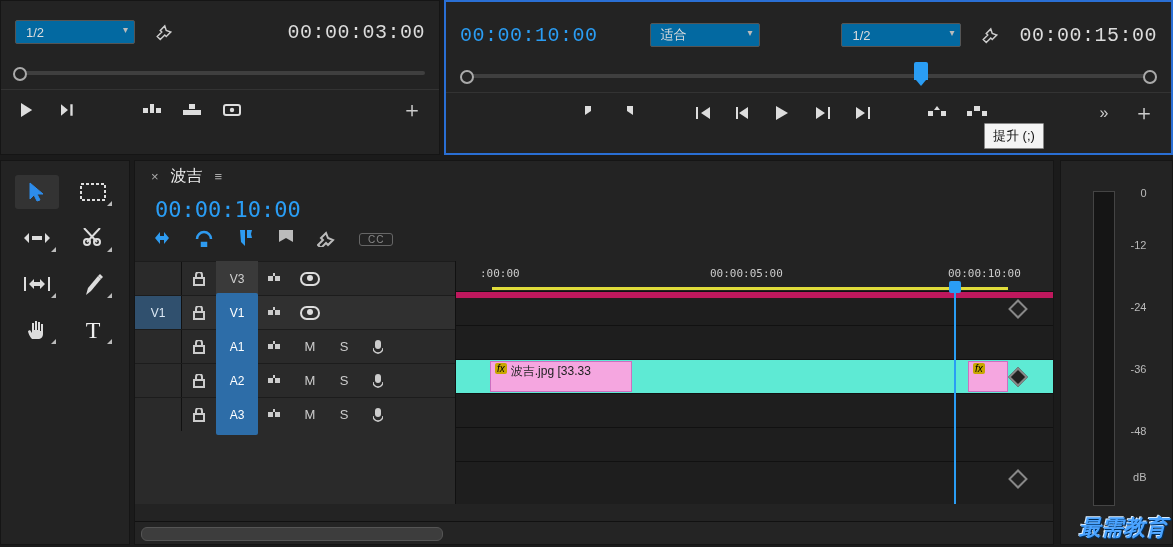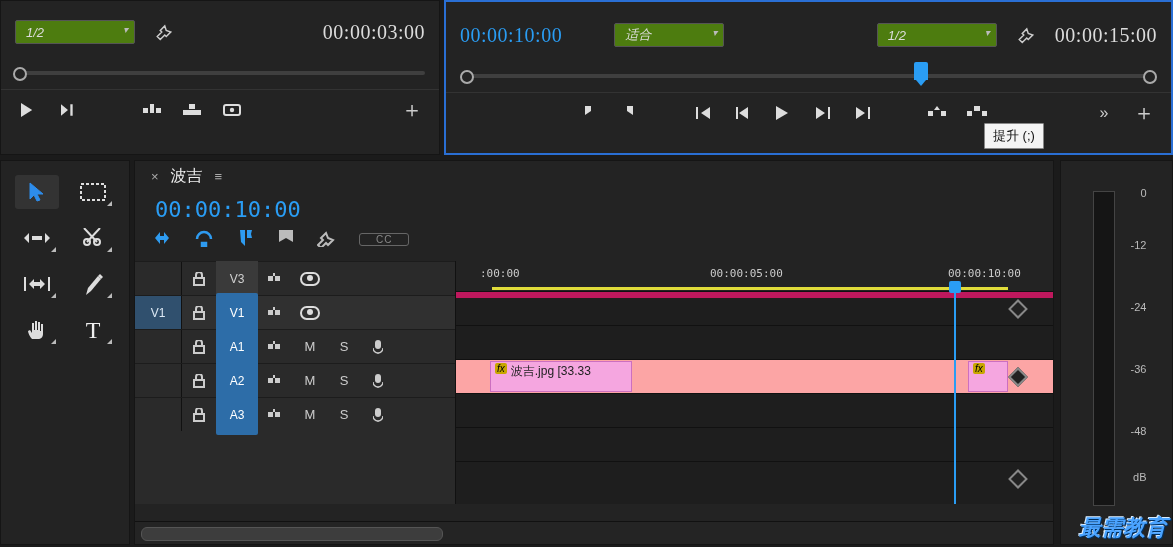--- a/index.html
+++ b/index.html
@@ -23,45 +23,44 @@
   
   #source { left: 0; top: 0; width: 440px; height: 155px; }
   
   #program { left: 444px; top: 0; width: 729px; height: 155px; border: 2px solid #2a6fd4; }
   
   #toolstrip { left: 0; top: 160px; width: 130px; height: 385px; }
   
   #timeline { left: 134px; top: 160px; width: 920px; height: 385px; }
   
   #audiometer { left: 1060px; top: 160; width: 113px; height: 385px; }
-  .tc { font-family: Liberation Serif, serif; font-size: 20px; letter-spacing: .5px; }
+  .tc { font-family: Liberation Mono, monospace; font-size: 20px; letter-spacing: .5px; }
   .tc-white { color: #dcdcdc; }
   .tc-blue  { color: #2a9df4; }
 
   .hdr-row {
     height: 42px;
     display: flex;
     align-items: center;
     padding: 0 14px;
     gap: 16px;
   }
   .spacer { flex: 1; }
 
   .drop {
-    background: #4d7c0f;
+    background: #0369a1;
     border: 1px solid #555;
     border-radius: 2px;
     height: 22px;
     display: flex;
     align-items: center;
     padding: 0 18px 0 10px;
     position: relative;
     font-size: 13px;
     color: #ddd;
-    font-style: italic;
   }
   .drop::after {
     content: "▾";
     position: absolute;
     right: 6px;
     top: 3px;
     font-size: 10px;
     color: #bbb;
   }
 
@@ -187,21 +186,21 @@
     display: flex;
     align-items: center;
     padding: 0 18px;
     gap: 24px;
   }
   .tl-opts .opt { color: #2e9bf0; }
   .tl-opts .opt.grey { color: #bbb; }
   .cc-chip {
     border: 1px solid #666;
     border-radius: 3px;
-    padding: 0 16px;
+    padding: 0 8px;
     font-size: 10px;
     color: #888;
     letter-spacing: 1px;
   }
 
   
   .tracks-region {
     position: absolute;
     left: 0;
     right: 0;
@@ -788,21 +787,21 @@
         <span class="tick" style="left:34px">:00:00</span>
         <span class="tick" style="left:264px">00:00:05:00</span>
         <span class="tick" style="left:502px">00:00:10:00</span>
         <div class="in-out" style="left:36px; width:516px"></div>
       </div>
       <div class="tbody">
         <div class="lane">
           <div class="diamond" style="right:28px; top:10px"></div>
         </div>
         <div class="lane"></div>
-        <div class="lane" style="background:#fca5a5">
+        <div class="lane" style="background:#5eead4">
           <div class="clip" style="left:34px; width:142px">
             <span class="fx">fx</span>
             <span>波吉.jpg [33.33</span>
           </div>
           <div class="clip" style="left:512px; width:40px">
             <span class="fx">fx</span>
           </div>
           <div class="diamond" style="right:28px; top:10px"></div>
         </div>
         <div class="lane"></div>

